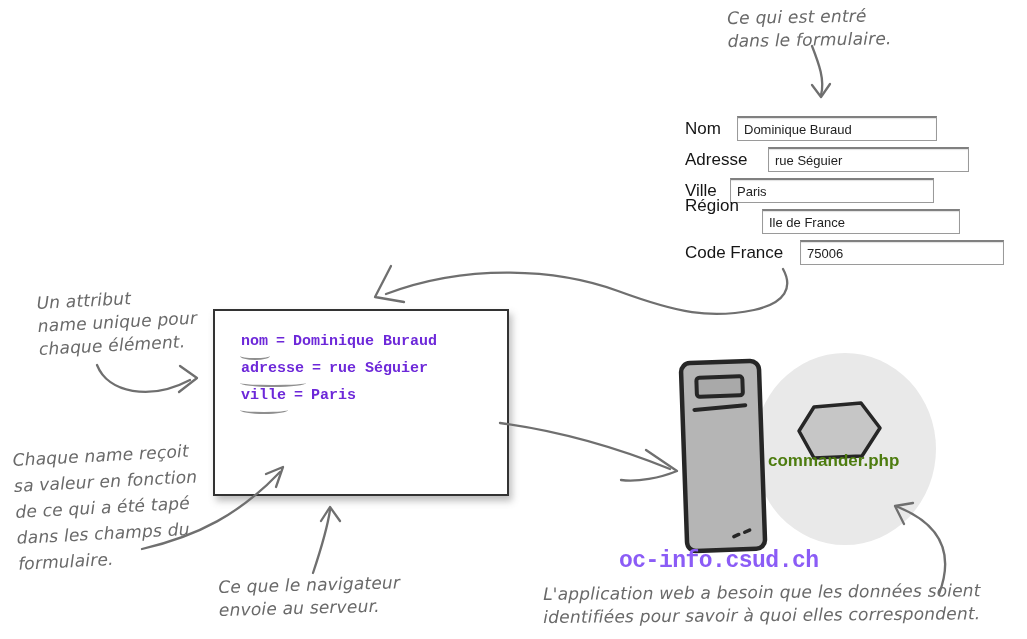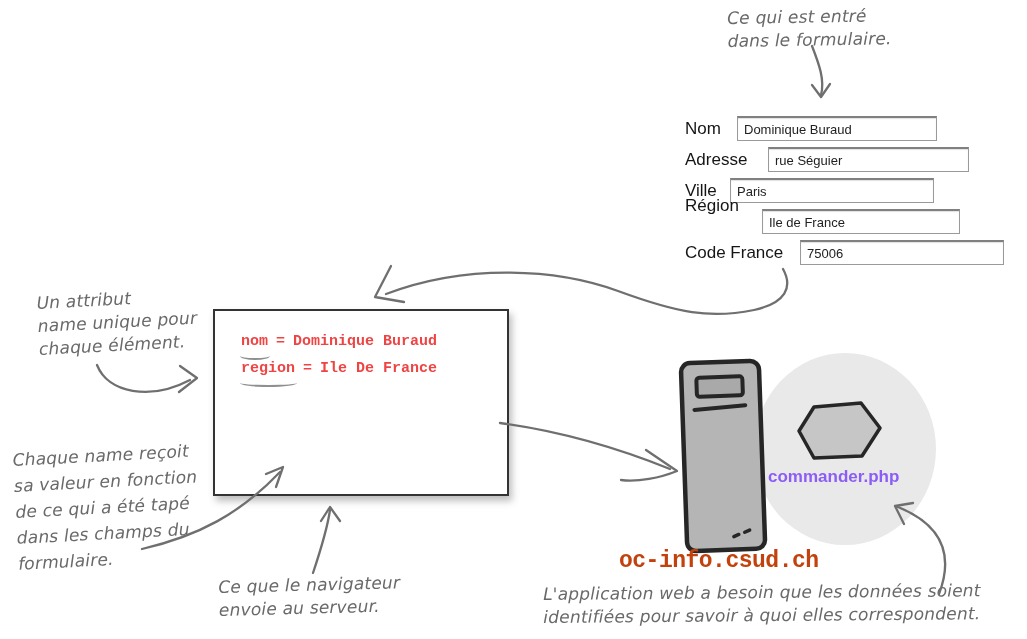--- a/index.html
+++ b/index.html
@@ -18,30 +18,30 @@
   
   .f-label{position:absolute;left:685px;font-size:17px;color:#151515;white-space:nowrap;}
   .f-input{position:absolute;height:18px;border:1px solid #9a9a9a;border-top:2px solid #808080;
            background:#fff;box-shadow:inset 0 1px 1px rgba(0,0,0,.12);
            font:13px "Liberation Sans",sans-serif;color:#222;padding:2px 6px;outline:none;}
 
   
   .request-box{position:absolute;left:213px;top:309px;width:256px;height:150px;background:#fff;
                border:2px solid #333;box-shadow:3px 5px 7px rgba(110,110,110,.45);
                padding:17px 10px 16px 26px;}
-  .pair{font:700 15px/27px "Liberation Mono",monospace;color:#ef4444;white-space:nowrap;}
+  .pair{font:700 15px/27px "Liberation Mono",monospace;color:#6d28d9;white-space:nowrap;}
   .eq{margin:0 8px;}
   .pname{position:relative;display:inline-block;}
   .pname::after{content:"";position:absolute;left:-1px;right:-2px;bottom:-5px;height:6px;
                 border-bottom:2.5px solid #8f8f8f;border-radius:50%;}
 
   
-  #script-name{position:absolute;left:768px;top:467px;font:700 17px "Liberation Sans",sans-serif;color:#8b5cf6;}
+  #script-name{position:absolute;left:768px;top:451px;font:700 17px "Liberation Sans",sans-serif;color:#4d7c0f;}
   #server-hostname{position:absolute;left:619px;top:548px;font:700 23px "Liberation Mono",monospace;
-                   color:#c2410c;letter-spacing:-.5px;}
+                   color:#8b5cf6;letter-spacing:-.5px;}
 
   svg.layer{position:absolute;left:0;top:0;pointer-events:none;}
 </style>
 </head>
 <body>
 
 <div class="canvas">
 
   <svg class="layer" width="1027" height="639" viewBox="0 0 1027 639">
     <ellipse cx="845" cy="449" rx="91" ry="96" fill="#e9e9e9"></ellipse>
@@ -70,21 +70,24 @@
     <input class="f-input" style="left: 762px; top: 209px; width: 184px;" value="Ile de France">
     <div class="f-label" style="top:243px">Code France</div>
     <input class="f-input" style="left: 800px; top: 240px; width: 190px;" value="75006">
   </div>
 
   <div class="request-box">
     <div class="pair">
       <span class="pname">nom</span><span class="eq">=</span><span>Dominique Buraud</span>
     </div>
     <div class="pair">
-      <span class="pname">region</span><span class="eq">=</span><span>Ile De France</span>
+      <span class="pname">adresse</span><span class="eq">=</span><span>rue Séguier</span>
+    </div>
+    <div class="pair">
+      <span class="pname">ville</span><span class="eq">=</span><span>Paris</span>
     </div>
   </div>
 
   <div class="note" id="note-unique-name">
     <div>Un attribut</div>
     <div>name unique pour</div>
     <div>chaque élément.</div>
   </div>
 
   <div class="note" id="note-value-from-form">

